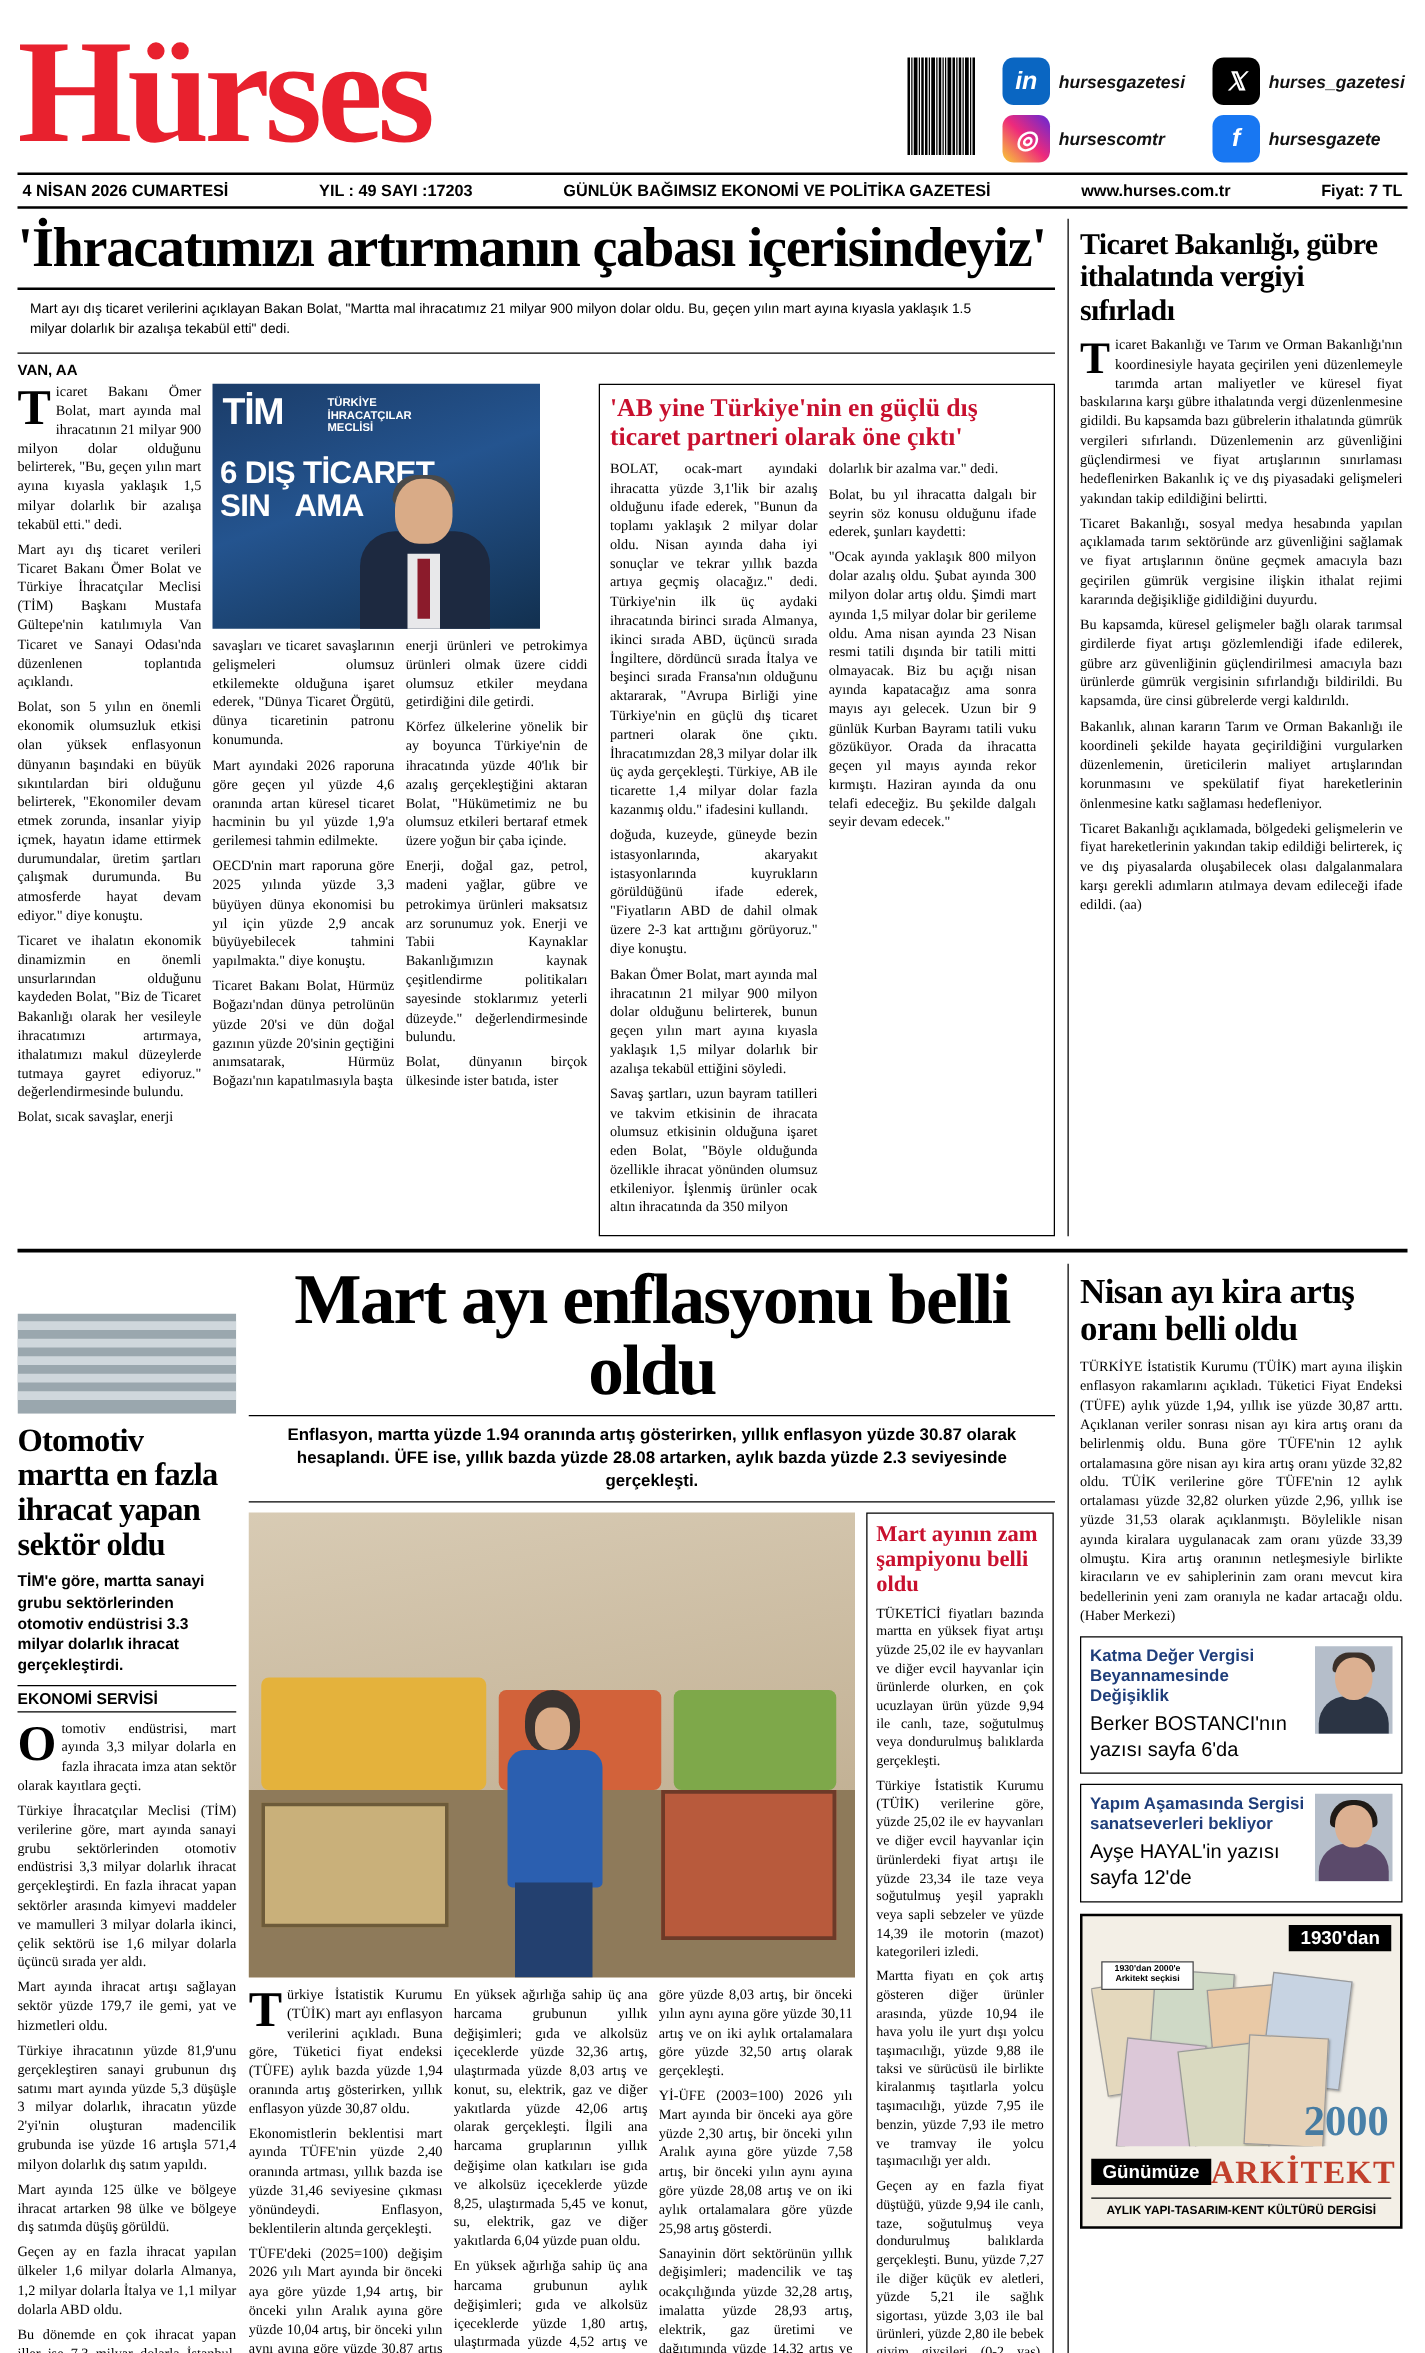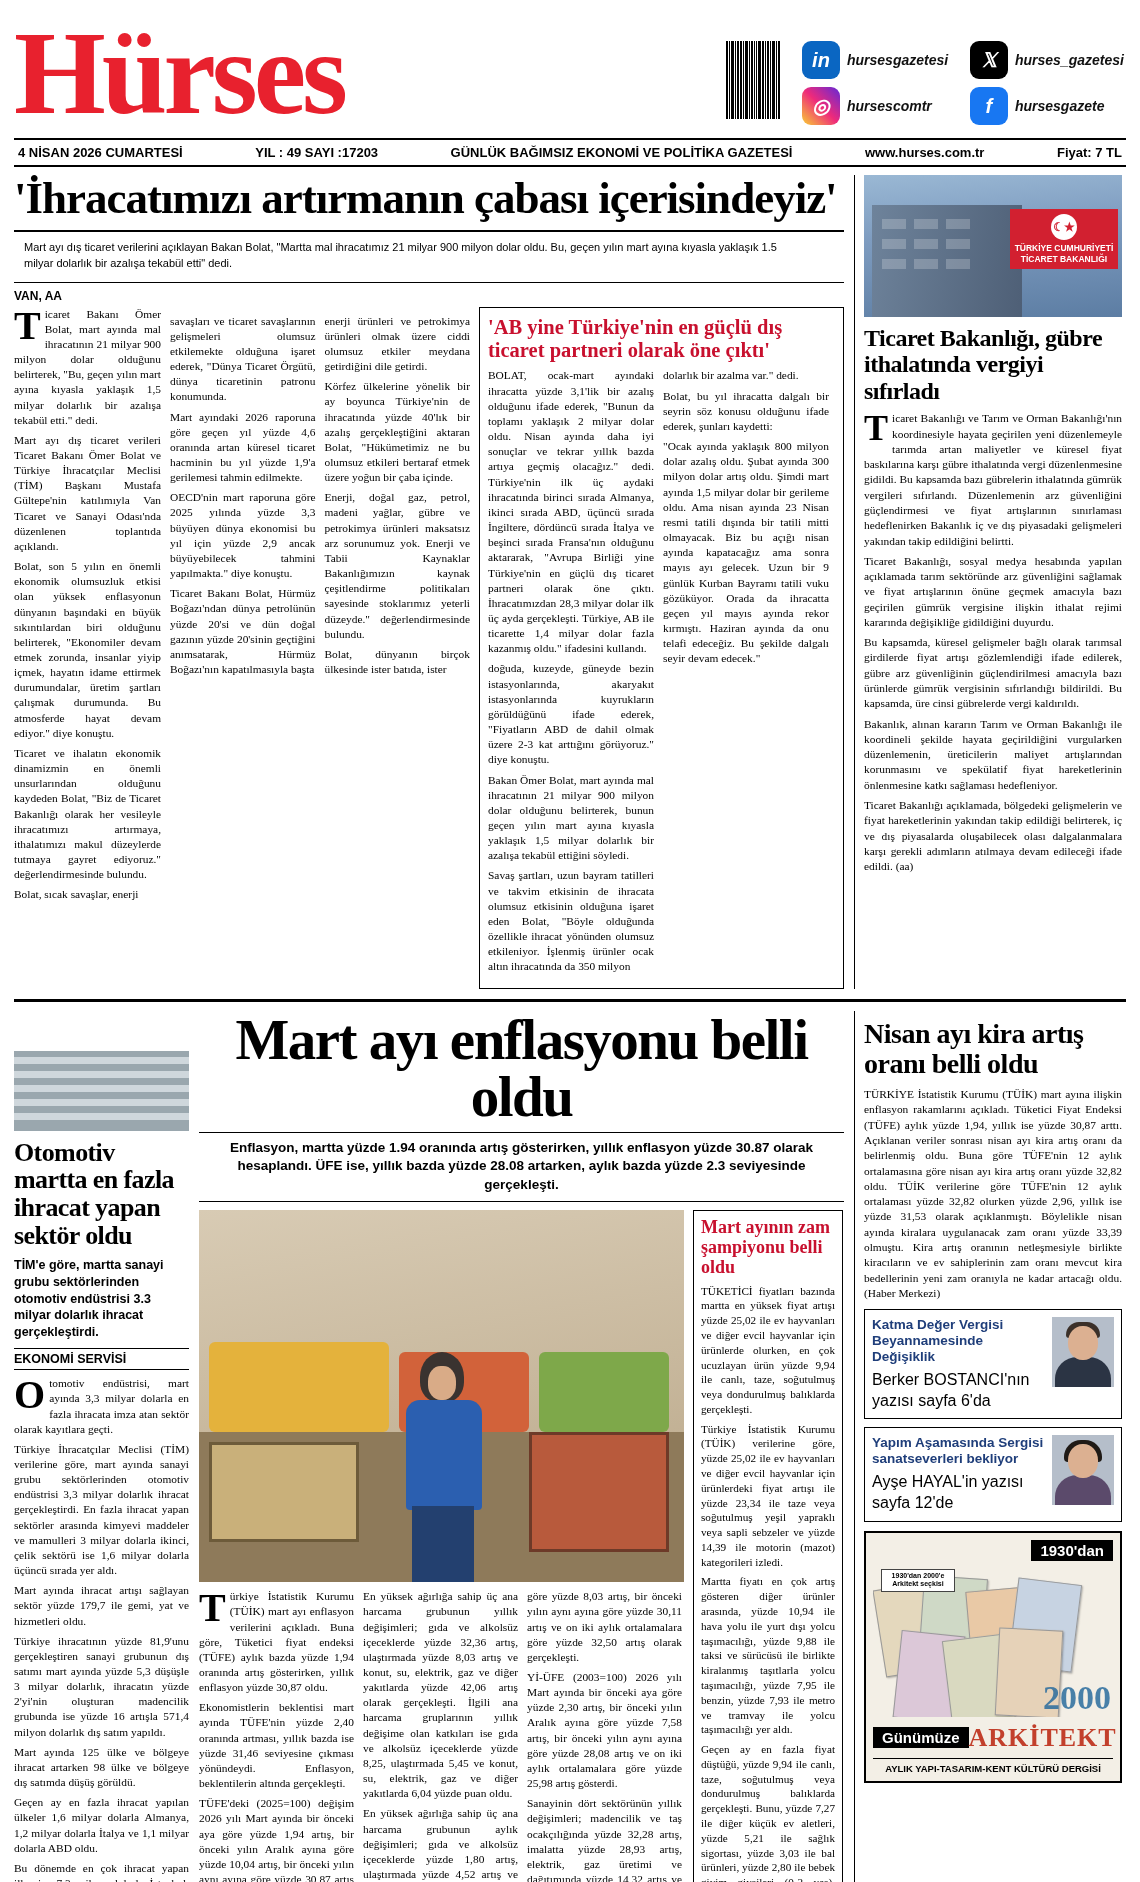--- a/index.html
+++ b/index.html
@@ -5,21 +5,21 @@
   * { box-sizing: border-box; margin: 0; padding: 0; }
   body {
     width: 1140px;
     background: #ffffff;
     font-family: "Liberation Serif", serif;
     color: #000;
   }
   .page { width: 1140px; position: relative; padding: 0 14px; }
 
   
-  .masthead { display: flex; align-items: center; padding: 18px 0 4px; gap: 26px; }
+  .masthead { display: flex; align-items: flex-end; padding: 18px 0 4px; gap: 26px; }
   .logo-wrap { flex: 1; }
   .logo {
     font-family: "Liberation Serif", serif;
     font-weight: bold;
     font-size: 118px;
     line-height: 0.95;
     color: #e8212e;
     letter-spacing: -4px;
   }
   .masthead-right { width: 400px; display: flex; align-items: flex-start; gap: 8px; padding-top: 18px; }
@@ -229,20 +229,34 @@
 
         <div class="c cw1">
           <p class="dc">Ticaret Bakanı Ömer Bolat, mart ayında mal ihracatının 21 milyar 900 milyon dolar olduğunu belirterek, "Bu, geçen yılın mart ayına kıyasla yaklaşık 1,5 milyar dolarlık bir azalışa tekabül etti." dedi.</p>
           <p>Mart ayı dış ticaret verileri Ticaret Bakanı Ömer Bolat ve Türkiye İhracatçılar Meclisi (TİM) Başkanı Mustafa Gültepe'nin katılımıyla Van Ticaret ve Sanayi Odası'nda düzenlenen toplantıda açıklandı.</p>
           <p>Bolat, son 5 yılın en önemli ekonomik olumsuzluk etkisi olan yüksek enflasyonun dünyanın başındaki en büyük sıkıntılardan biri olduğunu belirterek, "Ekonomiler devam etmek zorunda, insanlar yiyip içmek, hayatın idame ettirmek durumundalar, üretim şartları çalışmak durumunda. Bu atmosferde hayat devam ediyor." diye konuştu.</p>
           <p>Ticaret ve ihalatın ekonomik dinamizmin en önemli unsurlarından olduğunu kaydeden Bolat, "Biz de Ticaret Bakanlığı olarak her vesileyle ihracatımızı artırmaya, ithalatımızı makul düzeylerde tutmaya gayret ediyoruz." değerlendirmesinde bulundu.</p>
           <p>Bolat, sıcak savaşlar, enerji</p>
         </div>
 
         <div style="width:300px">
+          <div class="tim-photo">
+            <div class="tim-banner">
+              <div class="tim-logo">TİM</div>
+              <div class="tim-sub" style="position:absolute;left:92px;top:10px;">TÜRKİYE<br>İHRACATÇILAR<br>MECLİSİ</div>
+            </div>
+            <div class="tim-big">6 DIŞ TİCARET<br>SIN&nbsp;&nbsp;&nbsp;AMA</div>
+            <div class="tim-person">
+              <div class="tim-body"></div>
+              <div class="tim-shirt"></div>
+              <div class="tim-tie"></div>
+              <div class="tim-hair"></div>
+              <div class="tim-head"></div>
+            </div>
+          </div>
           <div class="c" style="display:flex;gap:9px;margin-top:7px;">
             <div style="width:146px">
               <p>savaşları ve ticaret savaşlarının gelişmeleri olumsuz etkilemekte olduğuna işaret ederek, "Dünya Ticaret Örgütü, dünya ticaretinin patronu konumunda.</p>
               <p>Mart ayındaki 2026 raporuna göre geçen yıl yüzde 4,6 oranında artan küresel ticaret hacminin bu yıl yüzde 1,9'a gerilemesi tahmin edilmekte.</p>
               <p>OECD'nin mart raporuna göre 2025 yılında yüzde 3,3 büyüyen dünya ekonomisi bu yıl için yüzde 2,9 ancak büyüyebilecek tahmini yapılmakta." diye konuştu.</p>
               <p>Ticaret Bakanı Bolat, Hürmüz Boğazı'ndan dünya petrolünün yüzde 20'si ve dün doğal gazının yüzde 20'sinin geçtiğini anımsatarak, Hürmüz Boğazı'nın kapatılmasıyla başta</p>
             </div>
             <div style="width:146px">
               <p>enerji ürünleri ve petrokimya ürünleri olmak üzere ciddi olumsuz etkiler meydana getirdiğini dile getirdi.</p>
               <p>Körfez ülkelerine yönelik bir ay boyunca Türkiye'nin de ihracatında yüzde 40'lık bir azalış gerçekleştiğini aktaran Bolat, "Hükümetimiz ne bu olumsuz etkileri bertaraf etmek üzere yoğun bir çaba içinde.</p>
@@ -268,37 +282,20 @@
                 <p>"Ocak ayında yaklaşık 800 milyon dolar azalış oldu. Şubat ayında 300 milyon dolar artış oldu. Şimdi mart ayında 1,5 milyar dolar bir gerileme oldu. Ama nisan ayında 23 Nisan resmi tatili dışında bir tatili mitti olmayacak. Biz bu açığı nisan ayında kapatacağız ama sonra mayıs ayı gelecek. Uzun bir 9 günlük Kurban Bayramı tatili vuku gözüküyor. Orada da ihracatta geçen yıl mayıs ayında rekor kırmıştı. Haziran ayında da onu telafi edeceğiz. Bu şekilde dalgalı seyir devam edecek."</p>
                 <p></p>
               </div>
             </div>
           </div>
         </div>
       </div>
     </div>
 
     <div class="col-right">
-      <div class="ticaret-photo">
-        <div class="tb-building">
-          <span class="tb-win" style="left:10px;top:14px;width:24px;height:10px"></span>
-          <span class="tb-win" style="left:42px;top:14px;width:24px;height:10px"></span>
-          <span class="tb-win" style="left:74px;top:14px;width:24px;height:10px"></span>
-          <span class="tb-win" style="left:10px;top:34px;width:24px;height:10px"></span>
-          <span class="tb-win" style="left:42px;top:34px;width:24px;height:10px"></span>
-          <span class="tb-win" style="left:74px;top:34px;width:24px;height:10px"></span>
-          <span class="tb-win" style="left:10px;top:54px;width:24px;height:10px"></span>
-          <span class="tb-win" style="left:42px;top:54px;width:24px;height:10px"></span>
-          <span class="tb-win" style="left:74px;top:54px;width:24px;height:10px"></span>
-        </div>
-        <div class="tb-sign">
-          <div class="tb-emblem"></div>
-          <span>TÜRKİYE CUMHURİYETİ TİCARET BAKANLIĞI</span>
-        </div>
-      </div>
       <h2 class="rhead">Ticaret Bakanlığı, gübre ithalatında vergiyi sıfırladı</h2>
       <div class="rbody">
         <p class="dc">Ticaret Bakanlığı ve Tarım ve Orman Bakanlığı'nın koordinesiyle hayata geçirilen yeni düzenlemeyle tarımda artan maliyetler ve küresel fiyat baskılarına karşı gübre ithalatında vergi düzenlenmesine gidildi. Bu kapsamda bazı gübrelerin ithalatında gümrük vergileri sıfırlandı. Düzenlemenin arz güvenliğini güçlendirmesi ve fiyat artışlarının sınırlaması hedeflenirken Bakanlık iç ve dış piyasadaki gelişmeleri yakından takip edildiğini belirtti.</p>
         <p>Ticaret Bakanlığı, sosyal medya hesabında yapılan açıklamada tarım sektöründe arz güvenliğini sağlamak ve fiyat artışlarının önüne geçmek amacıyla bazı geçirilen gümrük vergisine ilişkin ithalat rejimi kararında değişikliğe gidildiğini duyurdu.</p>
         <p>Bu kapsamda, küresel gelişmeler bağlı olarak tarımsal girdilerde fiyat artışı gözlemlendiği ifade edilerek, gübre arz güvenliğinin güçlendirilmesi amacıyla bazı ürünlerde gümrük vergisinin sıfırlandığı bildirildi. Bu kapsamda, üre cinsi gübrelerde vergi kaldırıldı.</p>
         <p>Bakanlık, alınan kararın Tarım ve Orman Bakanlığı ile koordineli şekilde hayata geçirildiğini vurgularken düzenlemenin, üreticilerin maliyet artışlarından korunmasını ve spekülatif fiyat hareketlerinin önlenmesine katkı sağlaması hedefleniyor.</p>
         <p>Ticaret Bakanlığı açıklamada, bölgedeki gelişmelerin ve fiyat hareketlerinin yakından takip edildiği belirterek, iç ve dış piyasalarda oluşabilecek olası dalgalanmalara karşı gerekli adımların atılmaya devam edileceği ifade edildi. (aa)</p>
       </div>
     </div>
   </div>

